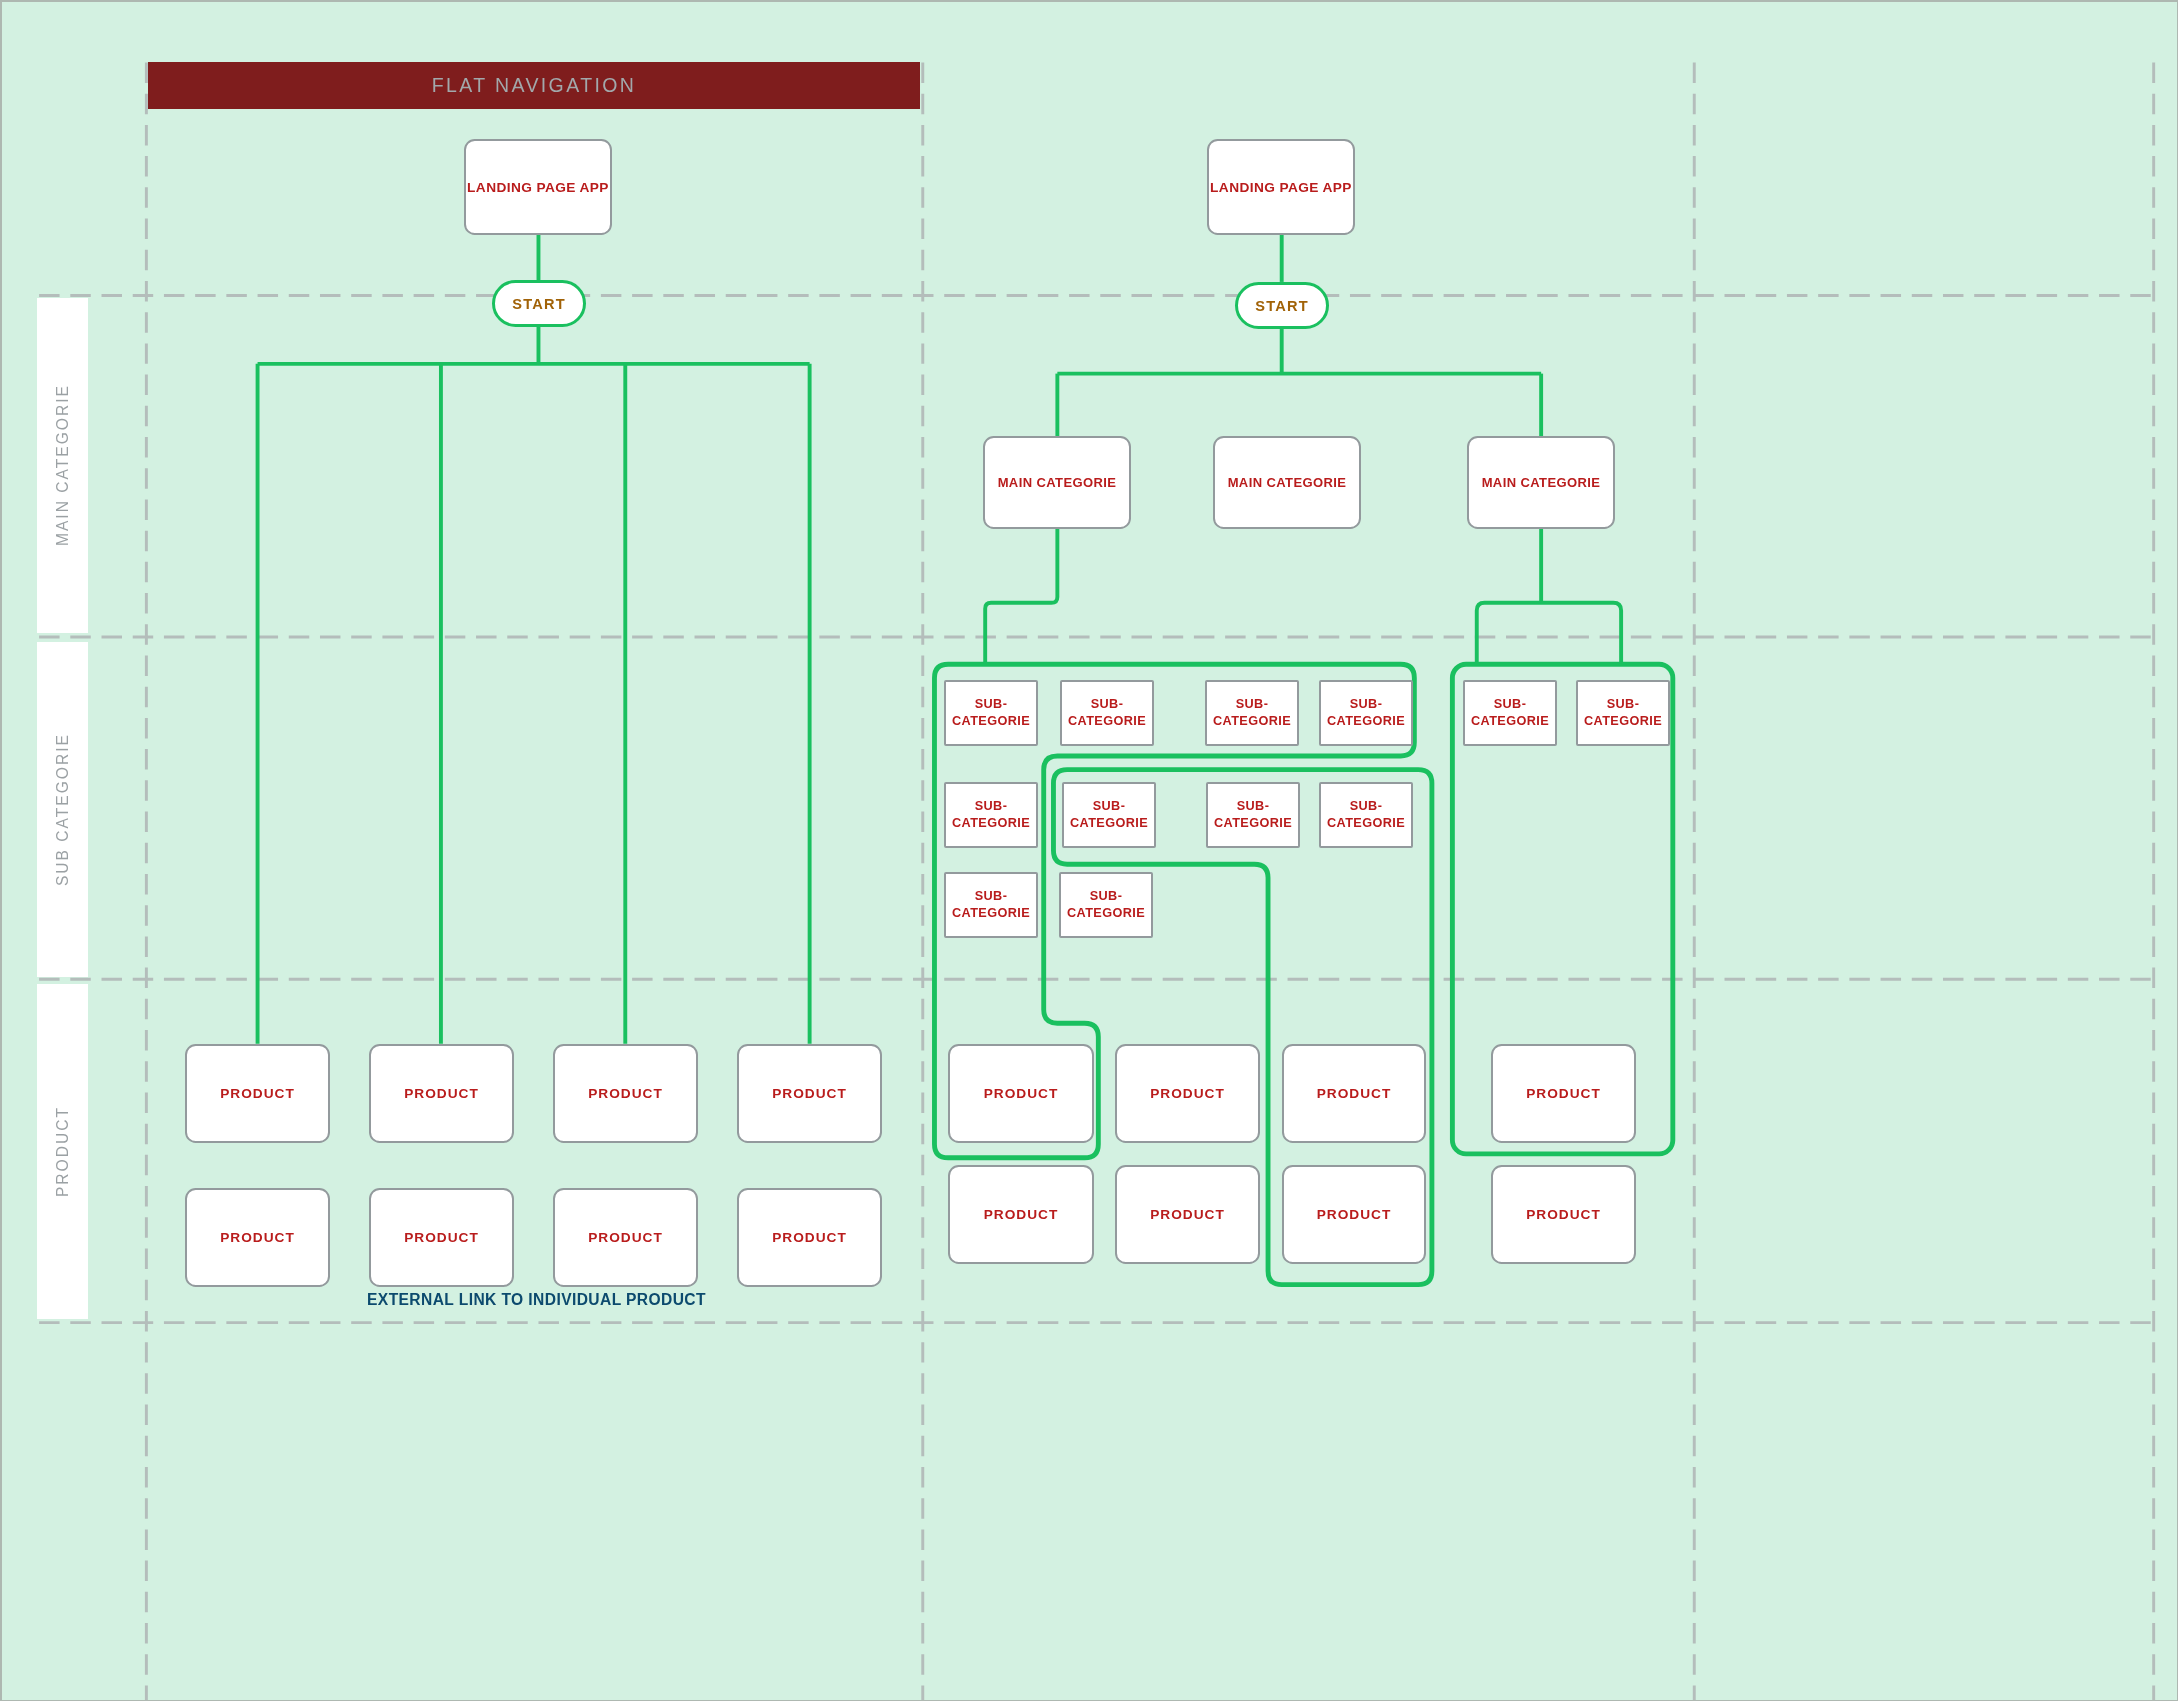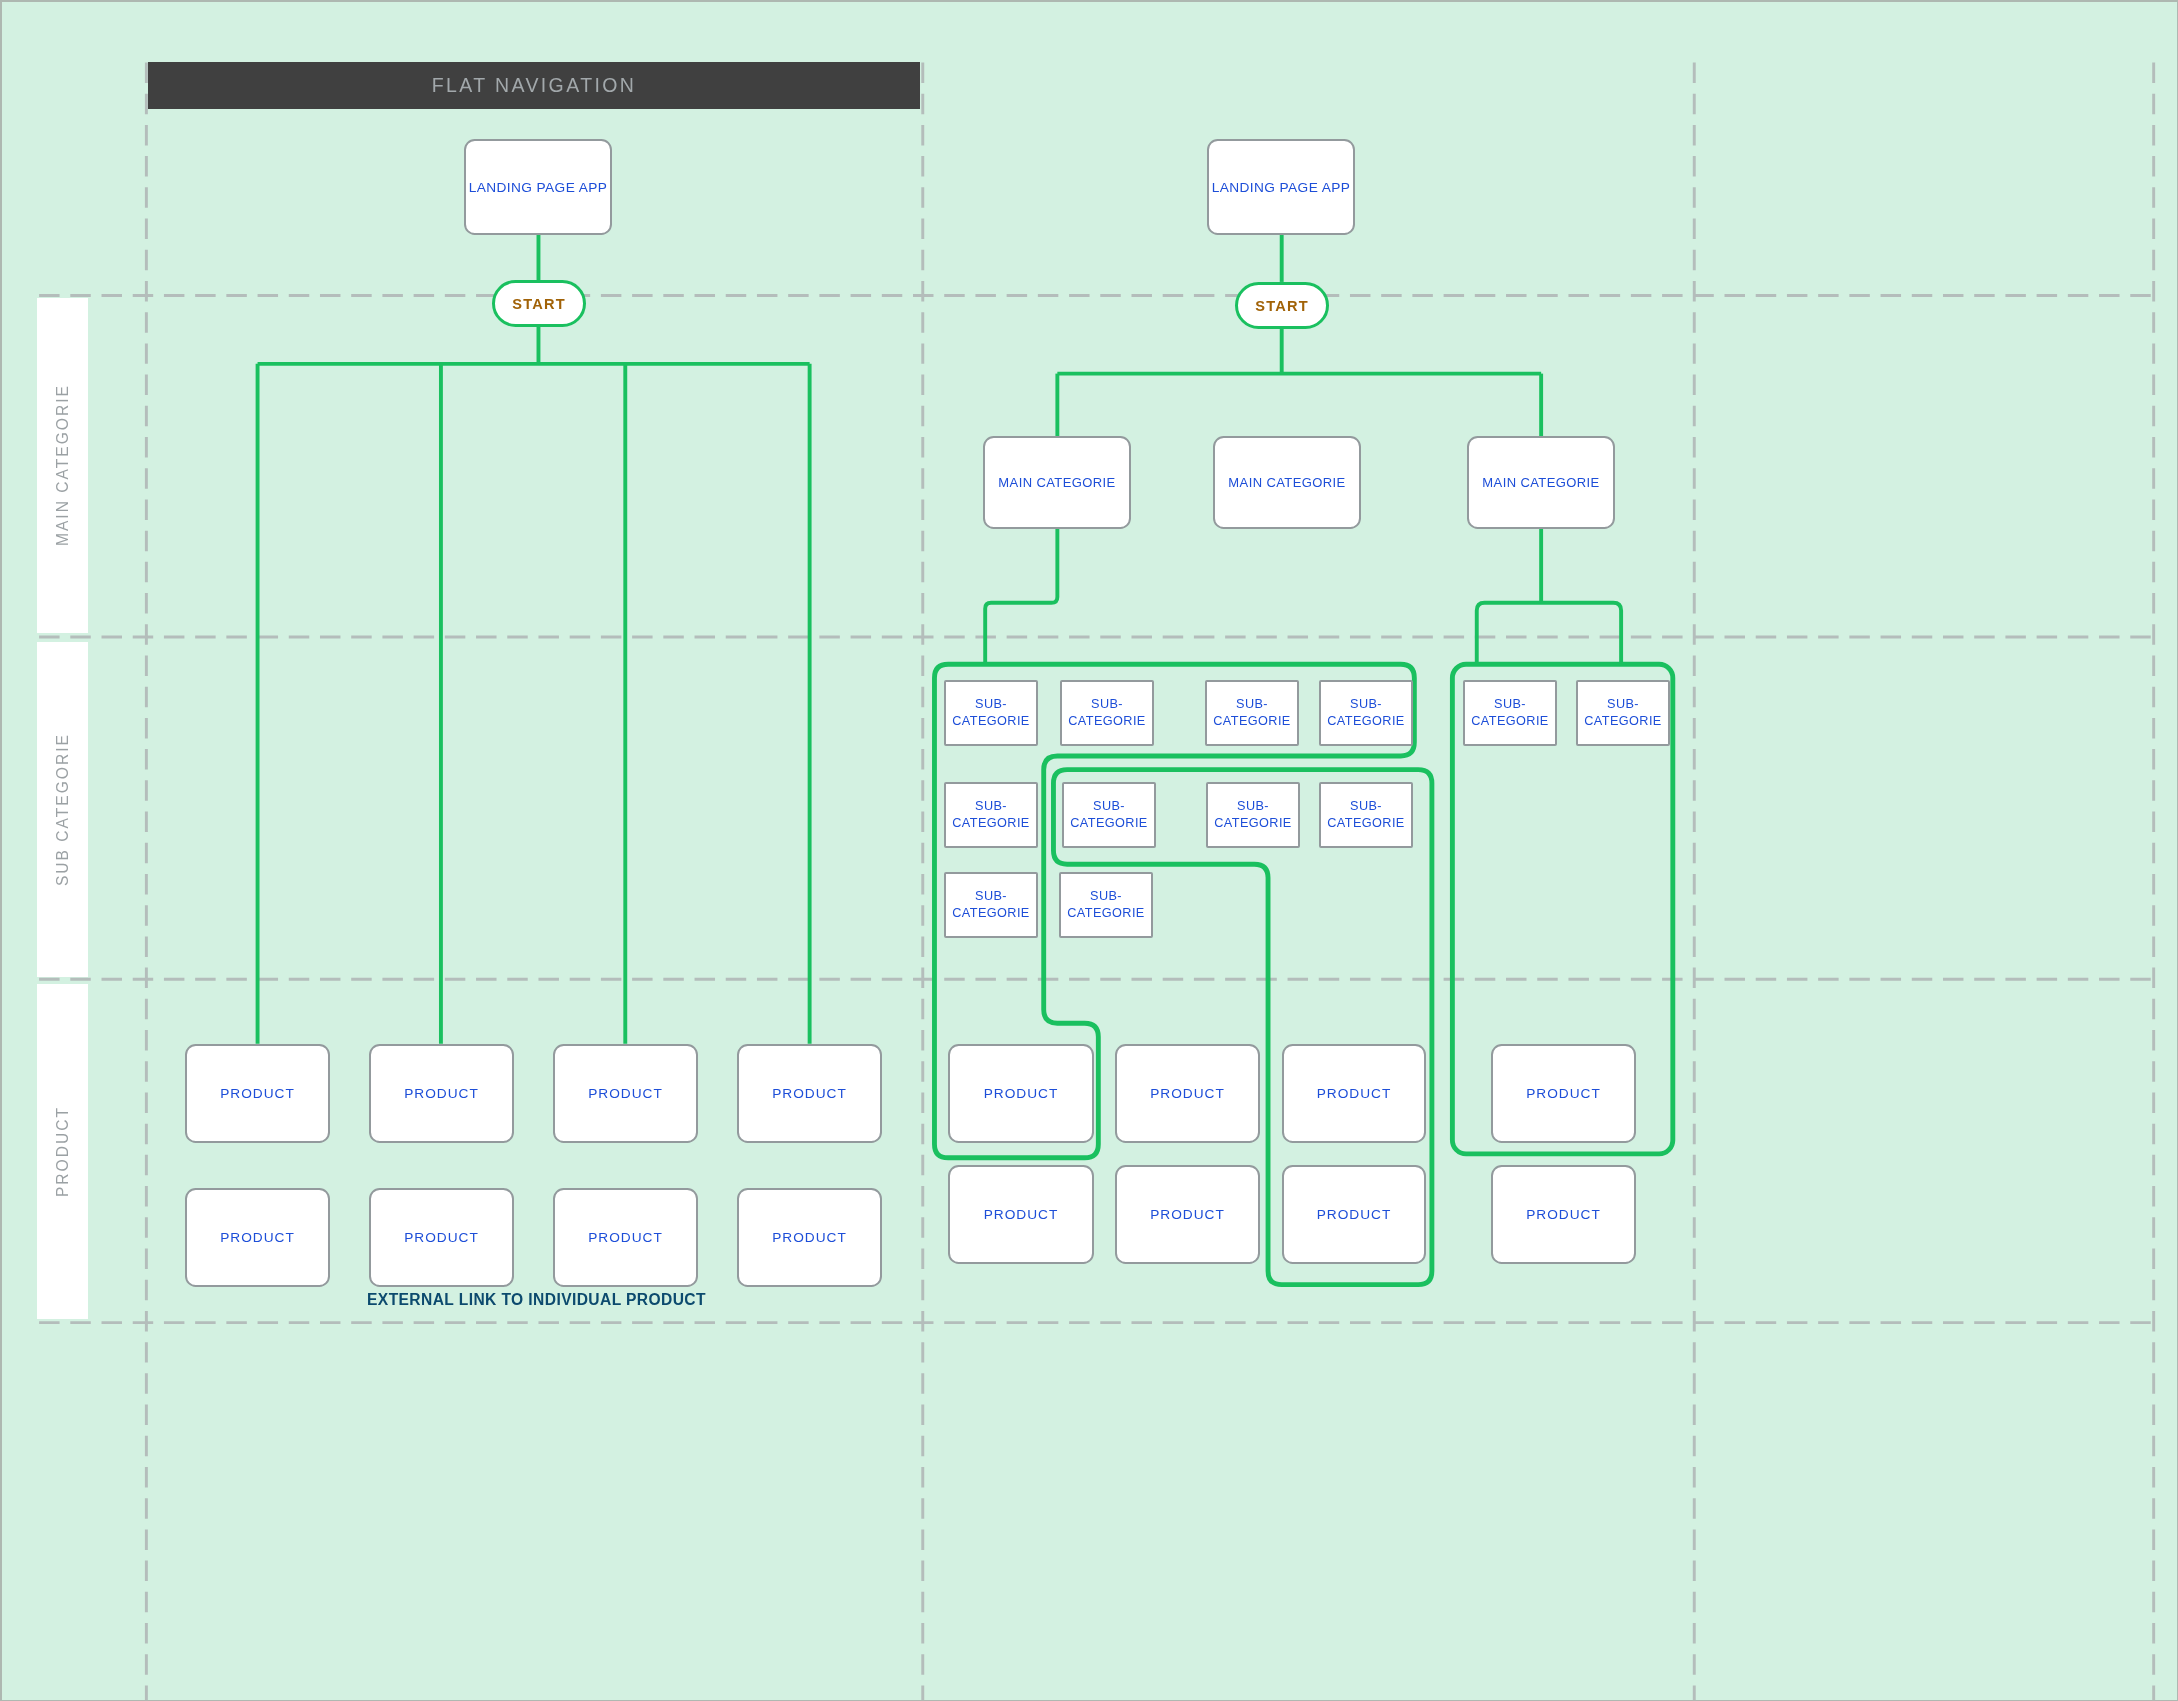--- a/index.html
+++ b/index.html
@@ -10,39 +10,39 @@
     border:2px solid #aeb8b1;
     box-sizing:border-box;
     font-family:"Liberation Sans","DejaVu Sans",sans-serif;
     overflow:hidden;
   }
   svg.wires{position:absolute;left:0;top:0;z-index:1;}
   .dash{stroke:#b4bdbb;stroke-width:3;fill:none;stroke-dasharray:21 11;}
   .wire{stroke:#1ac05f;stroke-width:4;fill:none;}
   .group{stroke:#1ac05f;stroke-width:5;fill:none;}
   .hdr{
-    position:absolute;z-index:2;background:#404040;
+    position:absolute;z-index:2;background:#7f1d1d;
     display:flex;align-items:center;justify-content:center;
     color:#a2a8ab;font-size:19.5px;letter-spacing:2.4px;font-weight:400;
   }
   .rowbar{
     position:absolute;z-index:2;background:#ffffff;
     display:flex;align-items:center;justify-content:center;
   }
   .rowbar span{
     writing-mode:vertical-rl;transform:rotate(180deg);
     color:#9ba1a4;font-size:15.6px;letter-spacing:2px;font-weight:400;
     white-space:nowrap;
   }
   .node{
     position:absolute;z-index:2;background:#ffffff;
     border:2.4px solid #939a9d;border-radius:10.7px;
     display:flex;align-items:center;justify-content:center;
-    text-align:center;color:#1d4ed8;
-    font-size:13.7px;font-weight:400;letter-spacing:0.4px;
+    text-align:center;color:#b91c1c;
+    font-size:13.7px;font-weight:700;letter-spacing:0.4px;
     box-sizing:border-box;
   }
   .sub{white-space:pre-line;font-size:12.7px;line-height:1.35;border-radius:2px;}
   .product{letter-spacing:1px;}
   .start{
     border:3.9px solid #1ac05f;border-radius:25px;
     color:#a16207;font-size:14.6px;font-weight:700;letter-spacing:1.2px;
   }
   .caption{
     position:absolute;z-index:2;

